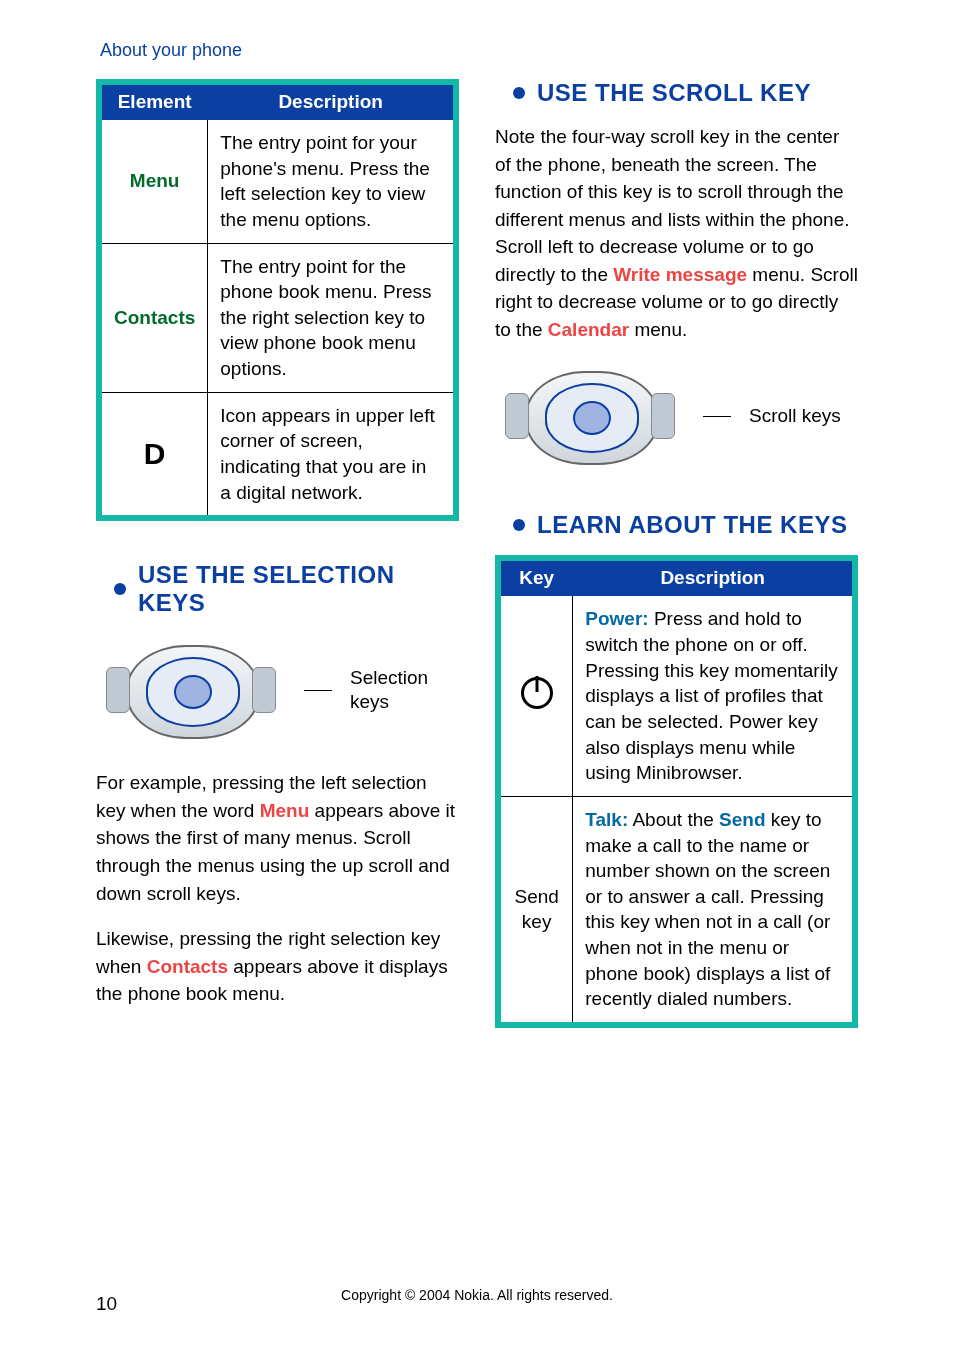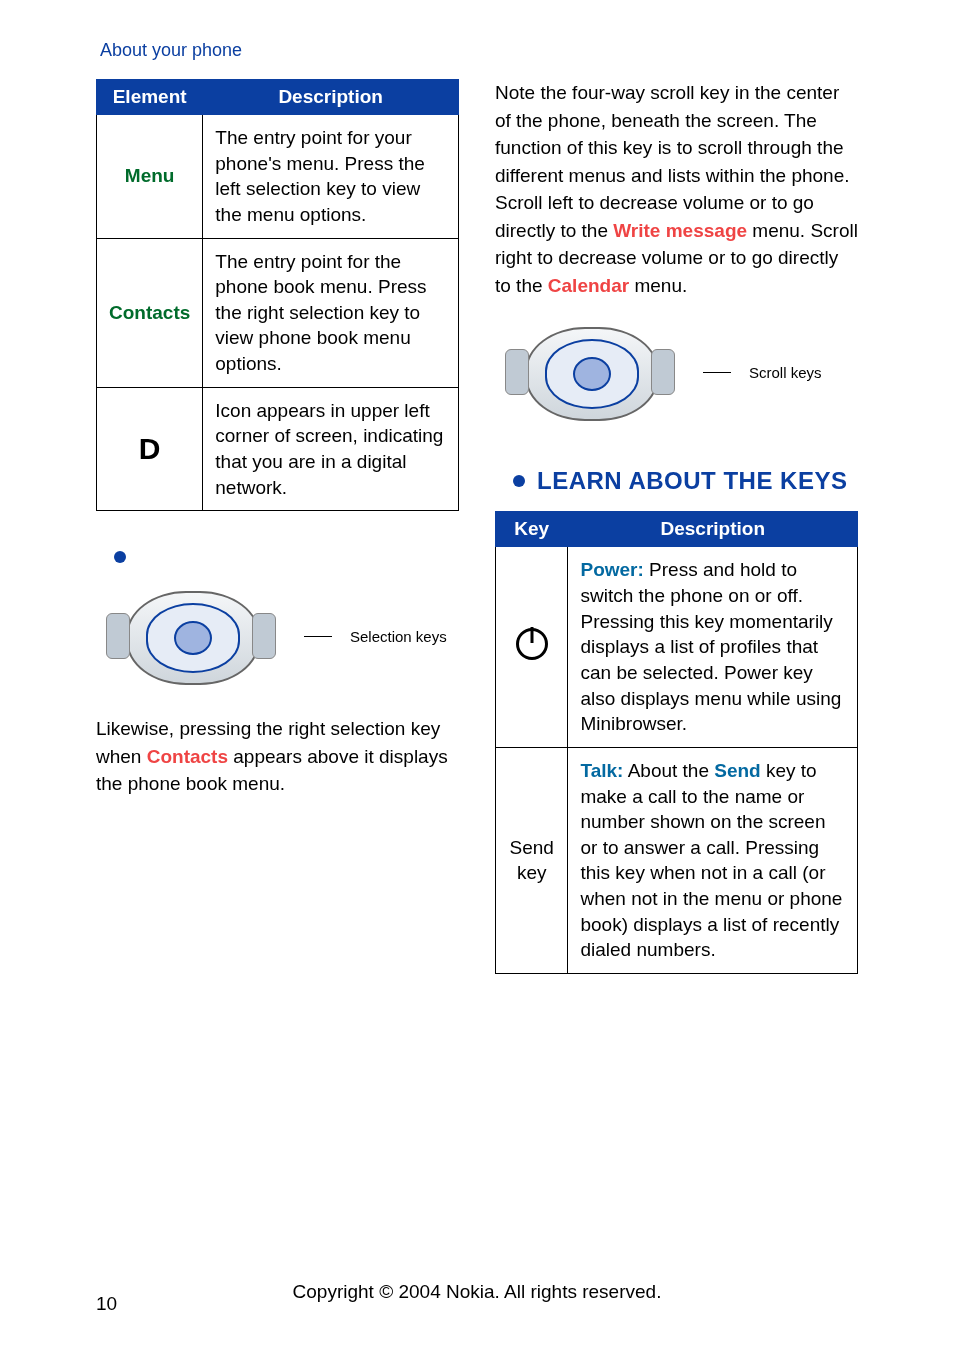--- a/index.html
+++ b/index.html
@@ -34,21 +34,21 @@
   .col p {
     font-size: 19px;
     line-height: 1.45;
     margin: 0 0 18px 0;
   }
   .bold-inline { font-weight: bold; color: #ef4444; }
   .bold-black { font-weight: bold; color: #0369a1; }
   .tbl {
     border-collapse: collapse;
     width: 100%;
-    border: 1px solid #14b8a6;
+    border: 6px solid #14b8a6;
   }
   .tbl th {
     background: #0b3fa1;
     color: #fff;
     font-size: 19px;
     font-weight: bold;
     padding: 6px 10px;
     border: 1px solid #0b3fa1;
     text-align: center;
   }
@@ -83,35 +83,35 @@
     font-weight: bold;
     letter-spacing: 0.5px;
   }
   .img-block {
     display: flex;
     align-items: center;
     gap: 18px;
     margin: 18px 0 24px 0;
   }
   .img-caption {
-    font-size: 15px;
+    font-size: 19px;
     line-height: 1.3;
   }
   .leader {
     border-top: 1px solid #000;
     width: 28px;
     height: 0;
     flex: none;
   }
   .footer {
     position: absolute;
     bottom: 50px;
     left: 0; right: 0;
     text-align: center;
-    font-size: 19px;
+    font-size: 14px;
   }
   .page-num {
     position: absolute;
     bottom: 38px;
     left: 96px;
     font-size: 19px;
   }
   
   .illus {
     position: relative;
@@ -183,44 +183,52 @@
           </tr>
           <tr>
             <td class="key-cell black"><span class="d-icon">D</span></td>
             <td>Icon appears in upper left corner of screen, indicating that you are in a digital network.</td>
           </tr>
         </tbody>
       </table>
 
       <div class="section-head">
         <span class="bullet"></span>
+        <h2>USE THE SELECTION KEYS</h2>
       </div>
 
 
       <div class="img-block">
         <div class="illus">
           <div class="pad"></div>
             <div class="ring"></div>
             <div class="center"></div>
           <div class="side-l"></div>
             <div class="side-r"></div>
         </div>
         <div class="leader"></div>
         <div class="img-caption">Selection keys</div>
       </div>
 
+      <p>
+        <span>For example, pressing the left selection key when the word </span><span class="bold-inline">Menu</span><span> appears above it shows the first of many menus. Scroll through the menus using the up scroll and down scroll keys.</span>
+      </p>
 
       <p>
         <span>Likewise, pressing the right selection key when </span><span class="bold-inline">Contacts</span><span> appears above it displays the phone book menu.</span>
       </p>
 
     </div>
 
     <div class="col">
 
+      <div class="section-head" style="margin-top:0">
+        <span class="bullet"></span>
+        <h2>USE THE SCROLL KEY</h2>
+      </div>
 
       <p>
         <span>Note the four-way scroll key in the center of the phone, beneath the screen. The function of this key is to scroll through the different menus and lists within the phone. Scroll left to decrease volume or to go directly to the </span><span class="bold-inline">Write message</span><span> menu. Scroll right to decrease volume or to go directly to the </span><span class="bold-inline">Calendar</span><span> menu.</span>
       </p>
 
       <div class="img-block">
         <div class="illus">
           <div class="pad"></div>
             <div class="ring"></div>
             <div class="center"></div>

